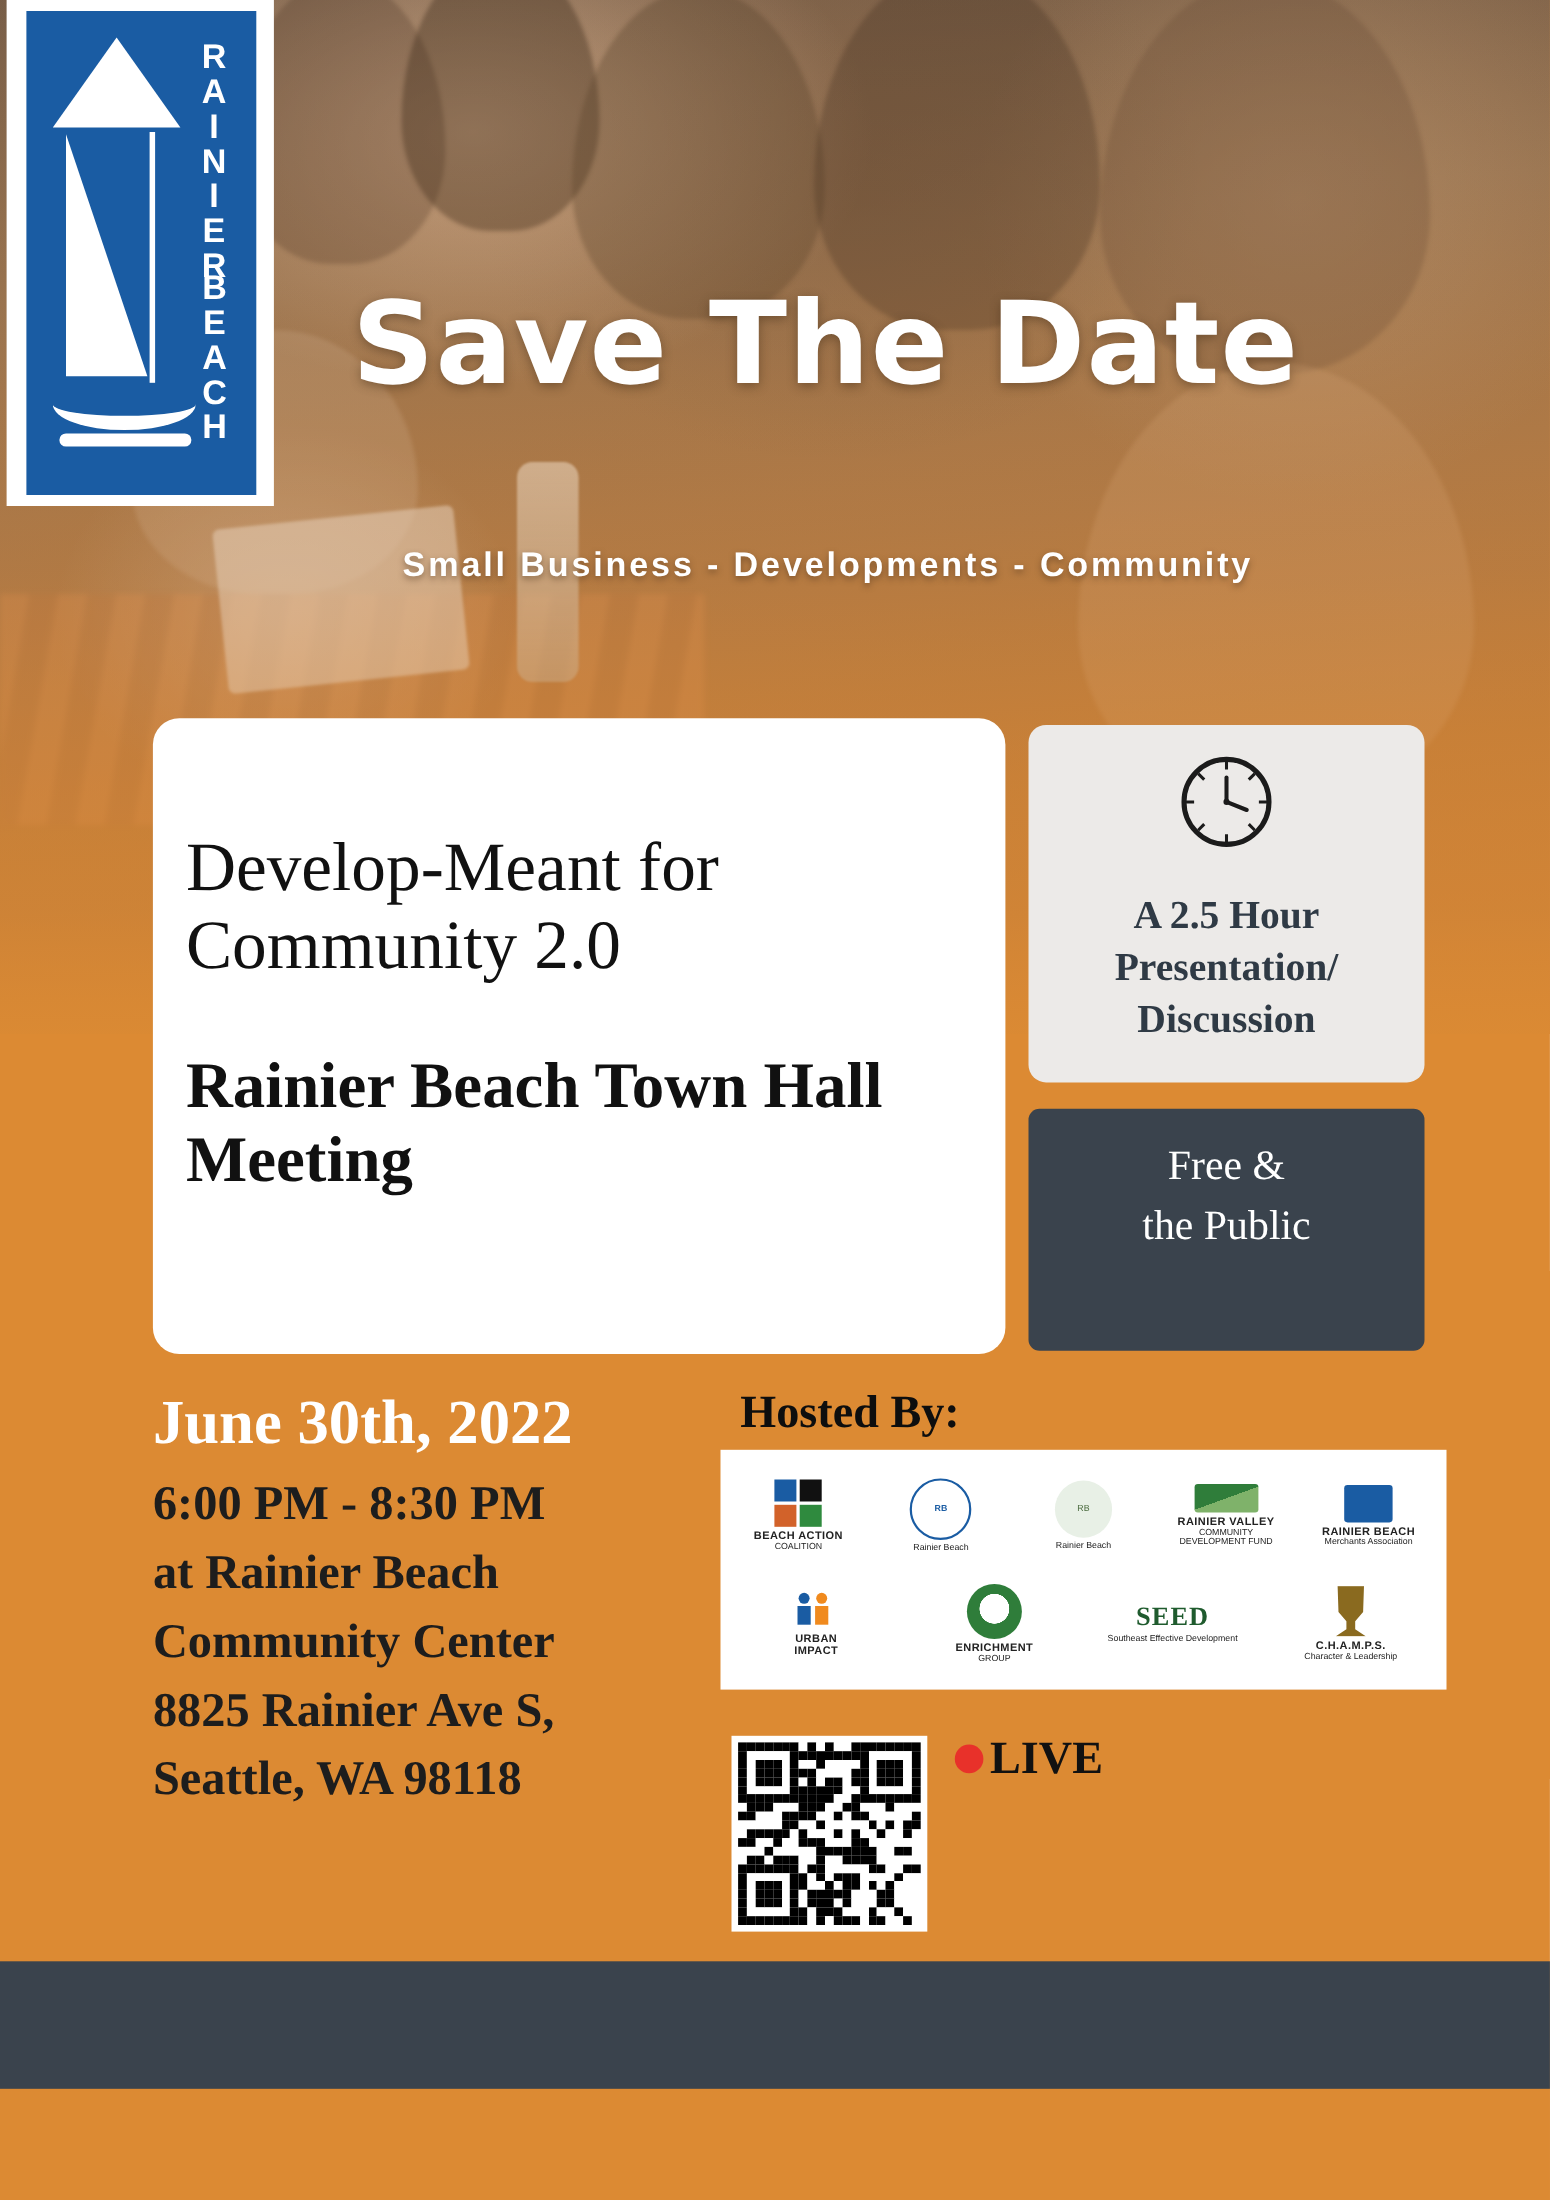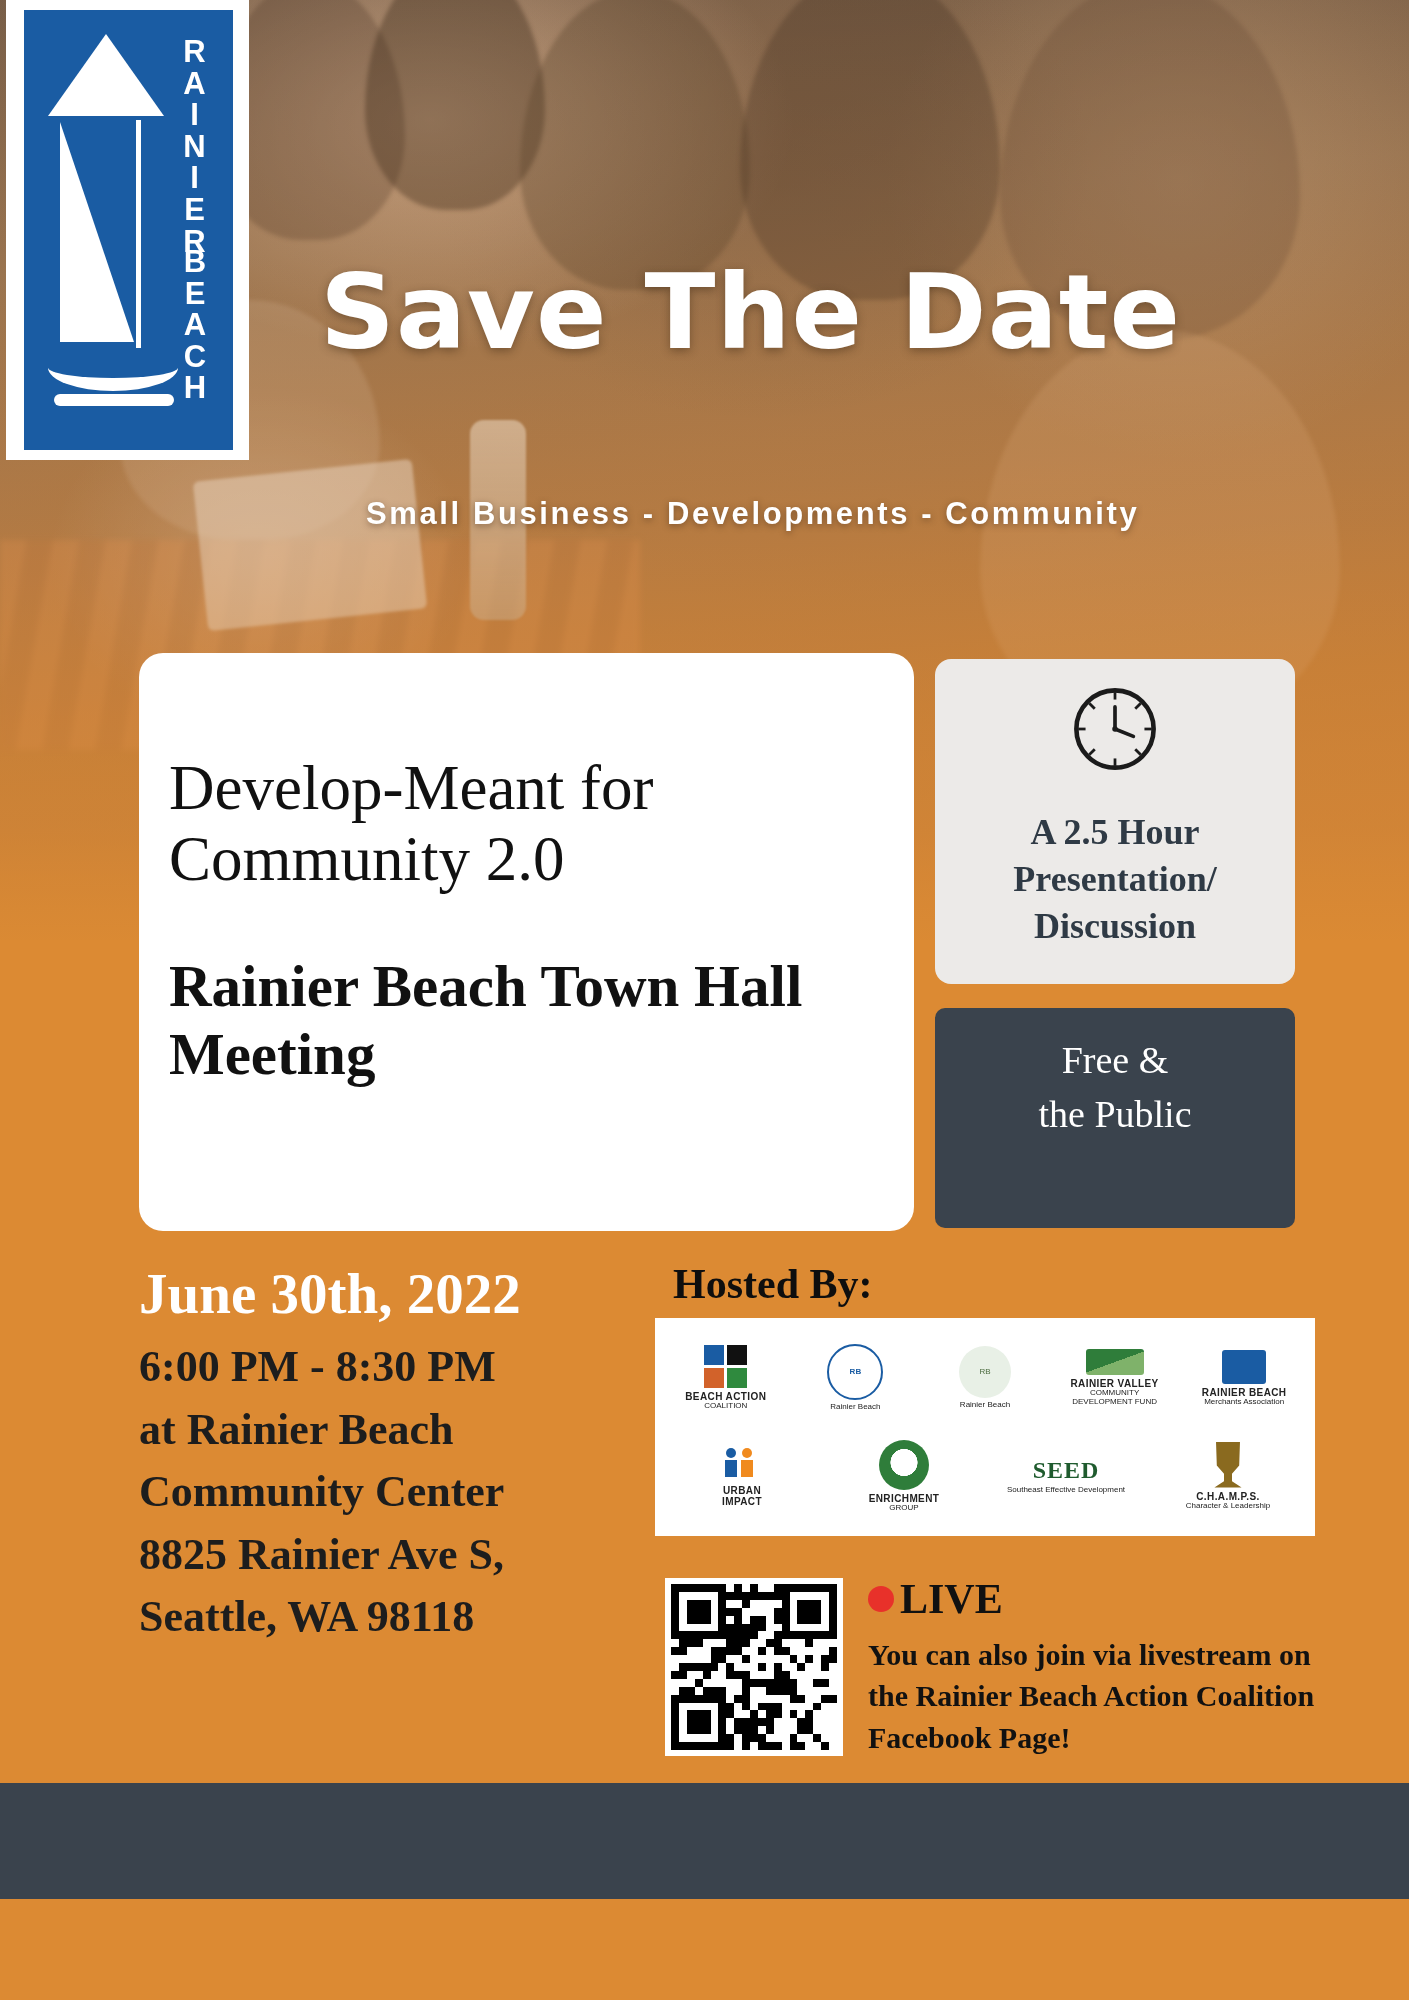--- a/index.html
+++ b/index.html
@@ -1049,17 +1049,16 @@
         <i style="background: rgb(255, 255, 255);"></i>
         <i></i>
         <i style="background: rgb(255, 255, 255);"></i>
       </div>
   </div>
 
   <div class="live-row">
     <span class="live-dot"></span>
     <span class="live-label">LIVE</span>
   </div>
-  <div class="live-text">You can also join via livestream on the Rainier Beach Action Coalition Facebook Page!</div>
 
   <div class="footer-bar"></div>
   <div class="footer-orange"></div>
 </div>
 
 </body></html>

